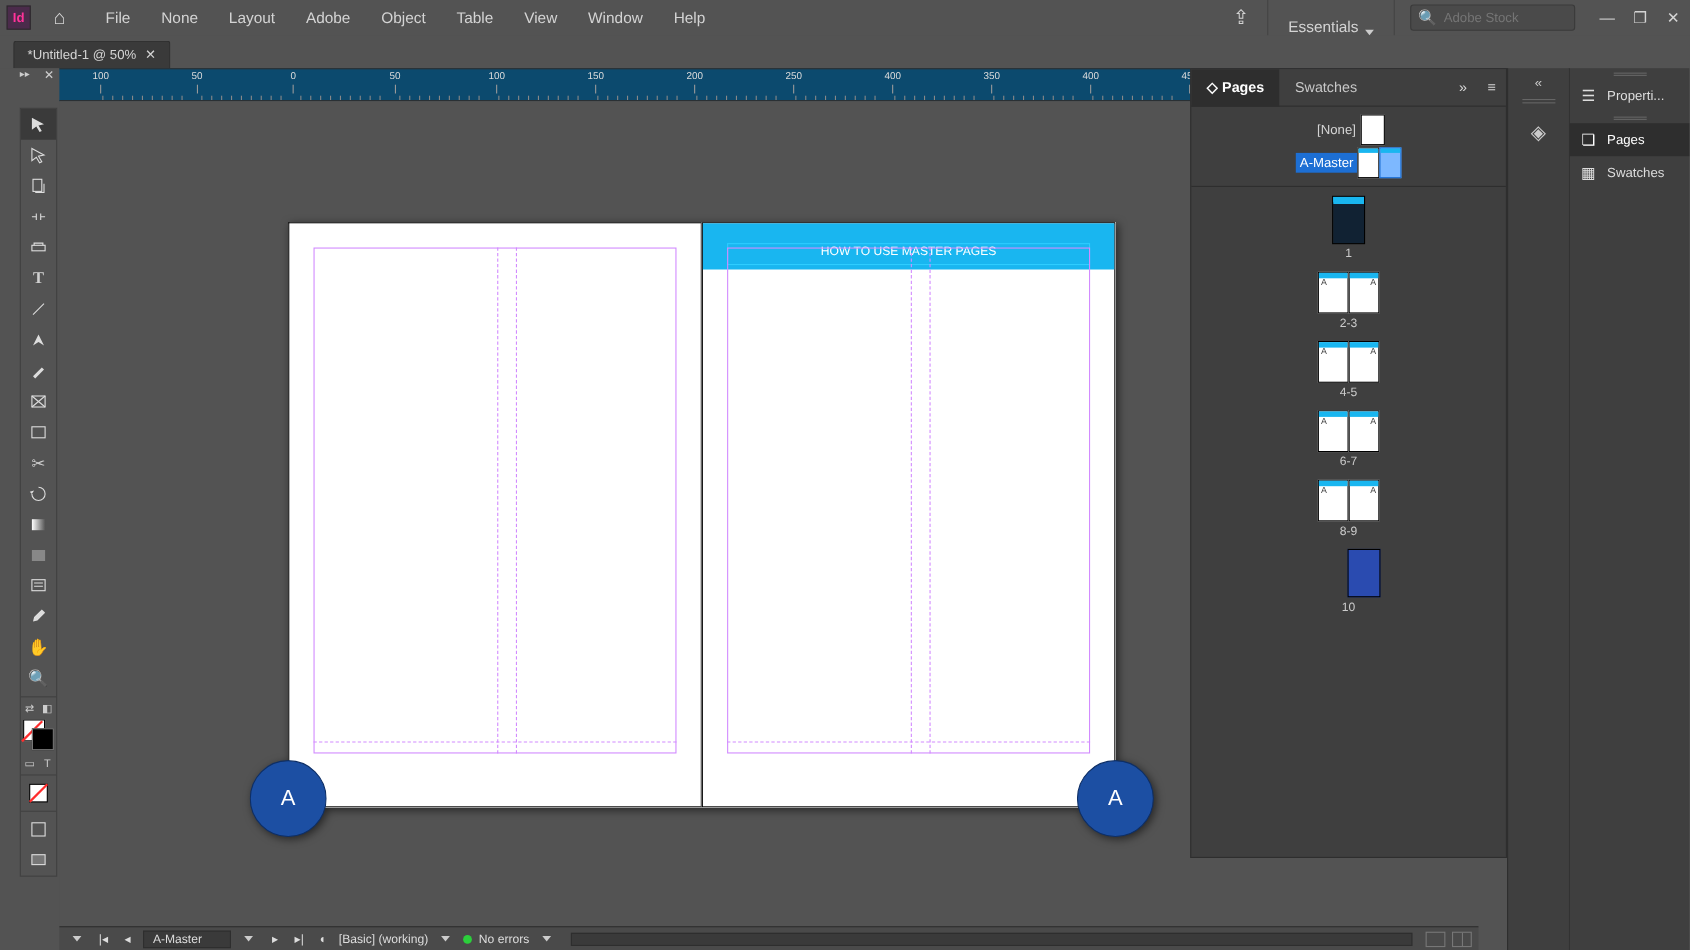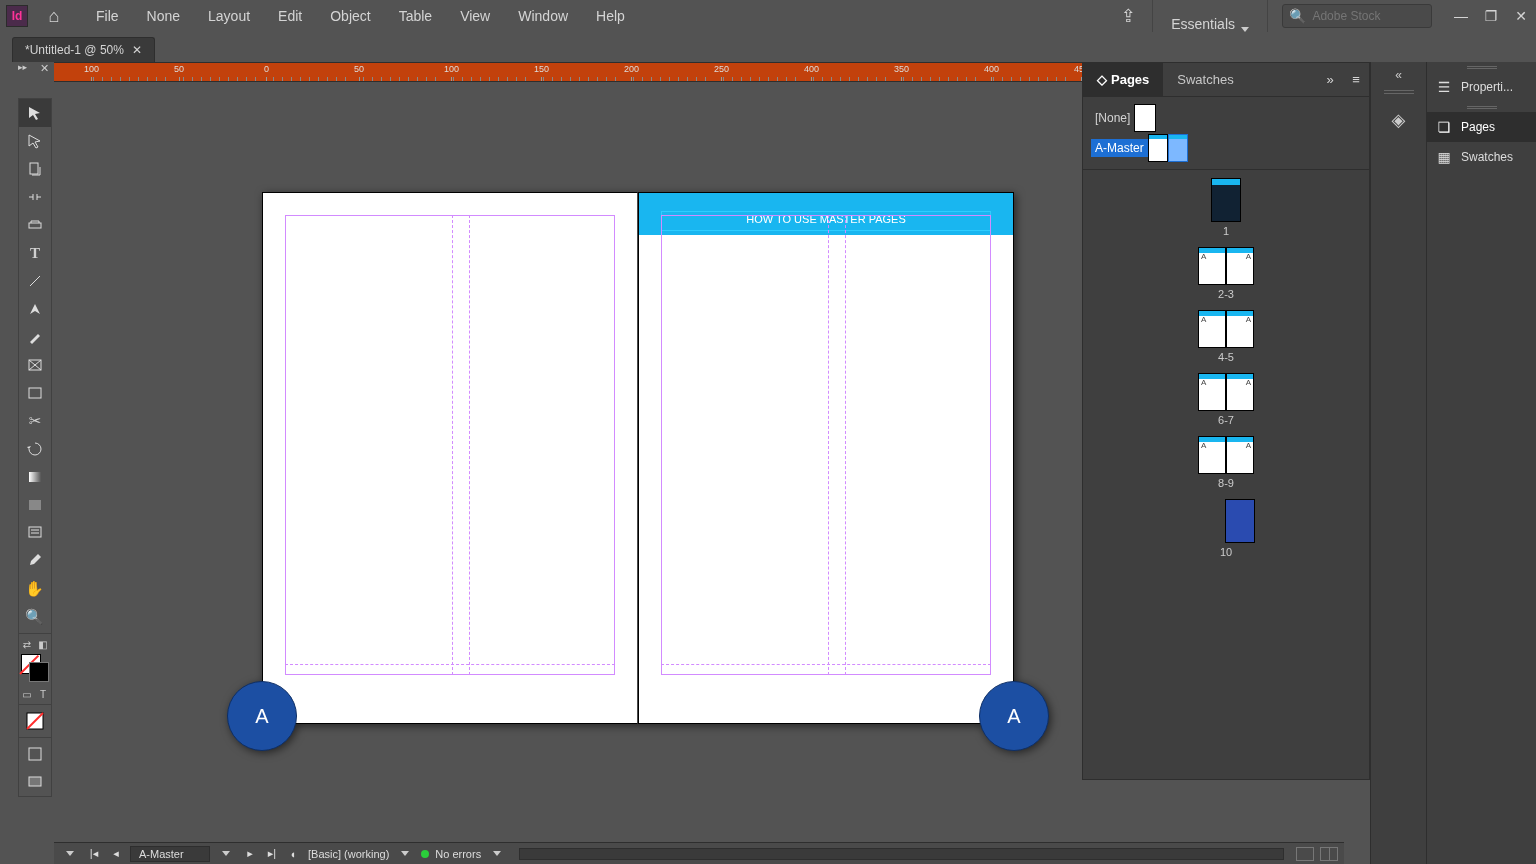--- a/index.html
+++ b/index.html
@@ -39,21 +39,21 @@
 #toolbox .swatch-fs .fill { position:absolute; left:2px; top:2px; width:20px; height:20px; background:#fff; border:1px solid #000;}
 #toolbox .swatch-fs .fill::after{content:"";position:absolute;left:-2px;top:18px;width:26px;height:2px;background:#ff2d2d;transform:rotate(-45deg);transform-origin:left;}
 #toolbox .swatch-fs .stroke{position:absolute;left:10px;top:10px;width:20px;height:20px;background:#000;border:1px solid #777;}
 #toolbox .mini-row{display:flex;}
 #toolbox .mini-row .mini{width:16px;height:16px;display:flex;align-items:center;justify-content:center;font-size:10px;cursor:pointer;color:#ccc;}
 
 
 #canvas-col { flex:1; background:#535353; display:flex; flex-direction:column; position:relative;}
 
 
-#hruler { height:20px; background:#c2410c; border-top:1px solid #2e2e2e; border-bottom:1px solid #2e2e2e; position:relative; overflow:hidden; font-size:9px; color:#ddd;text-align:center;}
+#hruler { height:30px; background:#0c4a6e; border-top:1px solid #2e2e2e; border-bottom:1px solid #2e2e2e; position:relative; overflow:hidden; font-size:9px; color:#ddd;text-align:center;}
 .htick{position:absolute;top:0;height:22px;display:flex;flex-direction:column;align-items:center;}
 .htick .lab{margin-top:1px;}
 .htick .ln{width:1px;height:8px;background:#999;position:absolute;bottom:0;}
 .htickminor{position:absolute;bottom:0;width:1px;height:4px;background:#888;}
 
 
 #pasteboard{flex:1;position:relative;overflow:hidden;background:#535353;}
 #spread{position:absolute;left:208px;top:110px;width:752px;height:532px;display:flex;filter:drop-shadow(2px 2px 4px rgba(0,0,0,.55));}
 .page{width:376px;height:532px;background:#fff;position:relative;border:1px solid #000;}
 .page .header-band{position:absolute;top:0;left:0;right:0;height:42px;background:#19b6f0;}
@@ -83,21 +83,21 @@
 #dock-right .dock-item .ico{width:18px;height:18px;display:flex;align-items:center;justify-content:center;font-size:14px;}
 
 
 #pages-panel{position:absolute; right:166px; top:62px; width:288px; height:718px; background:#3f3f3f;border:1px solid #2e2e2e;display:flex;flex-direction:column;}
 #pages-panel .tabs{height:34px;display:flex;align-items:center;background:#3f3f3f;border-bottom:1px solid #2e2e2e;}
 #pages-panel .tabs .ptab{padding:0 14px;height:34px;line-height:34px;font-size:13px;cursor:pointer;color:#c8c8c8;display:flex;align-items:center;gap:4px;}
 #pages-panel .tabs .ptab.active{background:#2e2e2e;color:#fff;font-weight:600;}
 #pages-panel .tabs .spacer{flex:1;}
 #pages-panel .tabs .opt{width:26px;text-align:center;cursor:pointer;font-size:13px;}
 #pages-panel .masters{padding:6px 8px;border-bottom:1px solid #2e2e2e;}
-#pages-panel .mrow{display:flex;align-items:center;justify-content:flex-start;height:30px;font-size:12px;}
+#pages-panel .mrow{display:flex;align-items:center;justify-content:center;height:30px;font-size:12px;}
 #pages-panel .mrow .label{padding:2px 4px;}
 #pages-panel .mrow.selected .label{background:#1d6fd4;color:#fff;}
 #pages-panel .mrow .thumb-single{width:22px;height:28px;background:#fff;border:1px solid #000;}
 #pages-panel .mrow .thumb-spread{display:flex;}
 #pages-panel .mrow .thumb-spread .pg{width:20px;height:28px;background:#fff;border:1px solid #000;position:relative;}
 #pages-panel .mrow .thumb-spread .pg.sel{background:#7db8ff;border-color:#1d6fd4;}
 #pages-panel .mrow .thumb-spread .pg .hb{position:absolute;top:0;left:0;right:0;height:4px;background:#19b6f0;}
 #pages-panel .plist{flex:1;overflow:auto;padding:8px 0;}
 #pages-panel .pspread{display:flex;flex-direction:column;align-items:center;margin-bottom:10px;}
 #pages-panel .pspread .thumbs{display:flex;}
@@ -129,21 +129,21 @@
 </head>
 <body>
 
 <div id="topbar">
   <div class="id-logo">Id</div>
   <div class="home">⌂</div>
   <div id="menu-host" style="display:flex;">
       <div class="menu-item">File</div>
       <div class="menu-item">None</div>
       <div class="menu-item">Layout</div>
-      <div class="menu-item">Edit</div>
+      <div class="menu-item">Adobe</div>
       <div class="menu-item">Object</div>
       <div class="menu-item">Table</div>
       <div class="menu-item">View</div>
       <div class="menu-item">Window</div>
       <div class="menu-item">Help</div>
     </div>
   <div class="spacer"></div>
   <div class="share">⇪</div>
   <div class="workspace">
     <span>Essentials</span>

